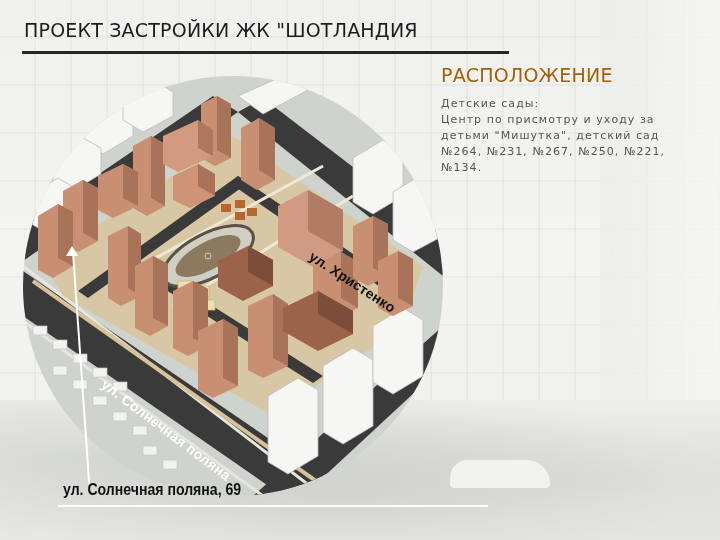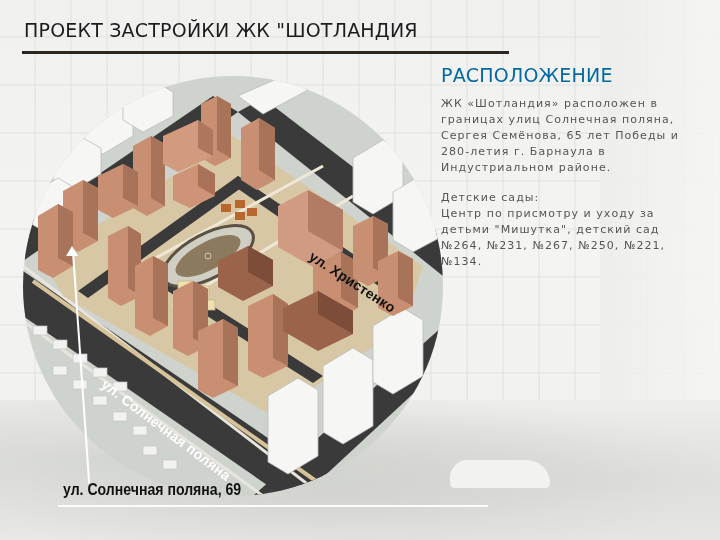--- a/index.html
+++ b/index.html
@@ -79,21 +79,21 @@
   }
   .address-rule {
     position:absolute; left:58px; top:505px; width:430px; height:2px;
     background:#ffffff; opacity:0.9;
   }
 
   .info {
     position:absolute; left:441px; top:64px; width:275px;
   }
   .info-heading {
-    font-family:"DejaVu Sans", sans-serif; font-size:19px; color:#0369a1;
+    font-family:"DejaVu Sans", sans-serif; font-size:19px; color:#a16207;
     margin:0 0 10px 0; letter-spacing:0.2px;
   }
   .info p {
     margin:0 0 14px 0; font-size:11px; line-height:16px; color:#555;
     letter-spacing:1.05px; white-space:pre-line;
     font-family:"DejaVu Sans", sans-serif;
   }
 </style>
 </head>
 <body>
@@ -282,23 +282,18 @@
   <div class="label-street label-solnech">ул. Солнечная поляна</div>
 </div>
 
 <div class="pointer-arrow"></div>
 <div class="pointer-line"></div>
 <div class="address">ул. Солнечная поляна, 69</div>
 <div class="address-rule"></div>
 
 <div class="info">
   <div class="info-heading">РАСПОЛОЖЕНИЕ</div>
-  <p>ЖК «Шотландия» расположен в
-границах улиц Солнечная поляна,
-Сергея Семёнова, 65 лет Победы и
-280-летия г. Барнаула в
-Индустриальном районе.</p>
   <p>Детские сады:
 Центр по присмотру и уходу за
 детьми "Мишутка", детский сад
 №264, №231, №267, №250, №221,
 №134.</p>
 </div>
 
 </body></html>

